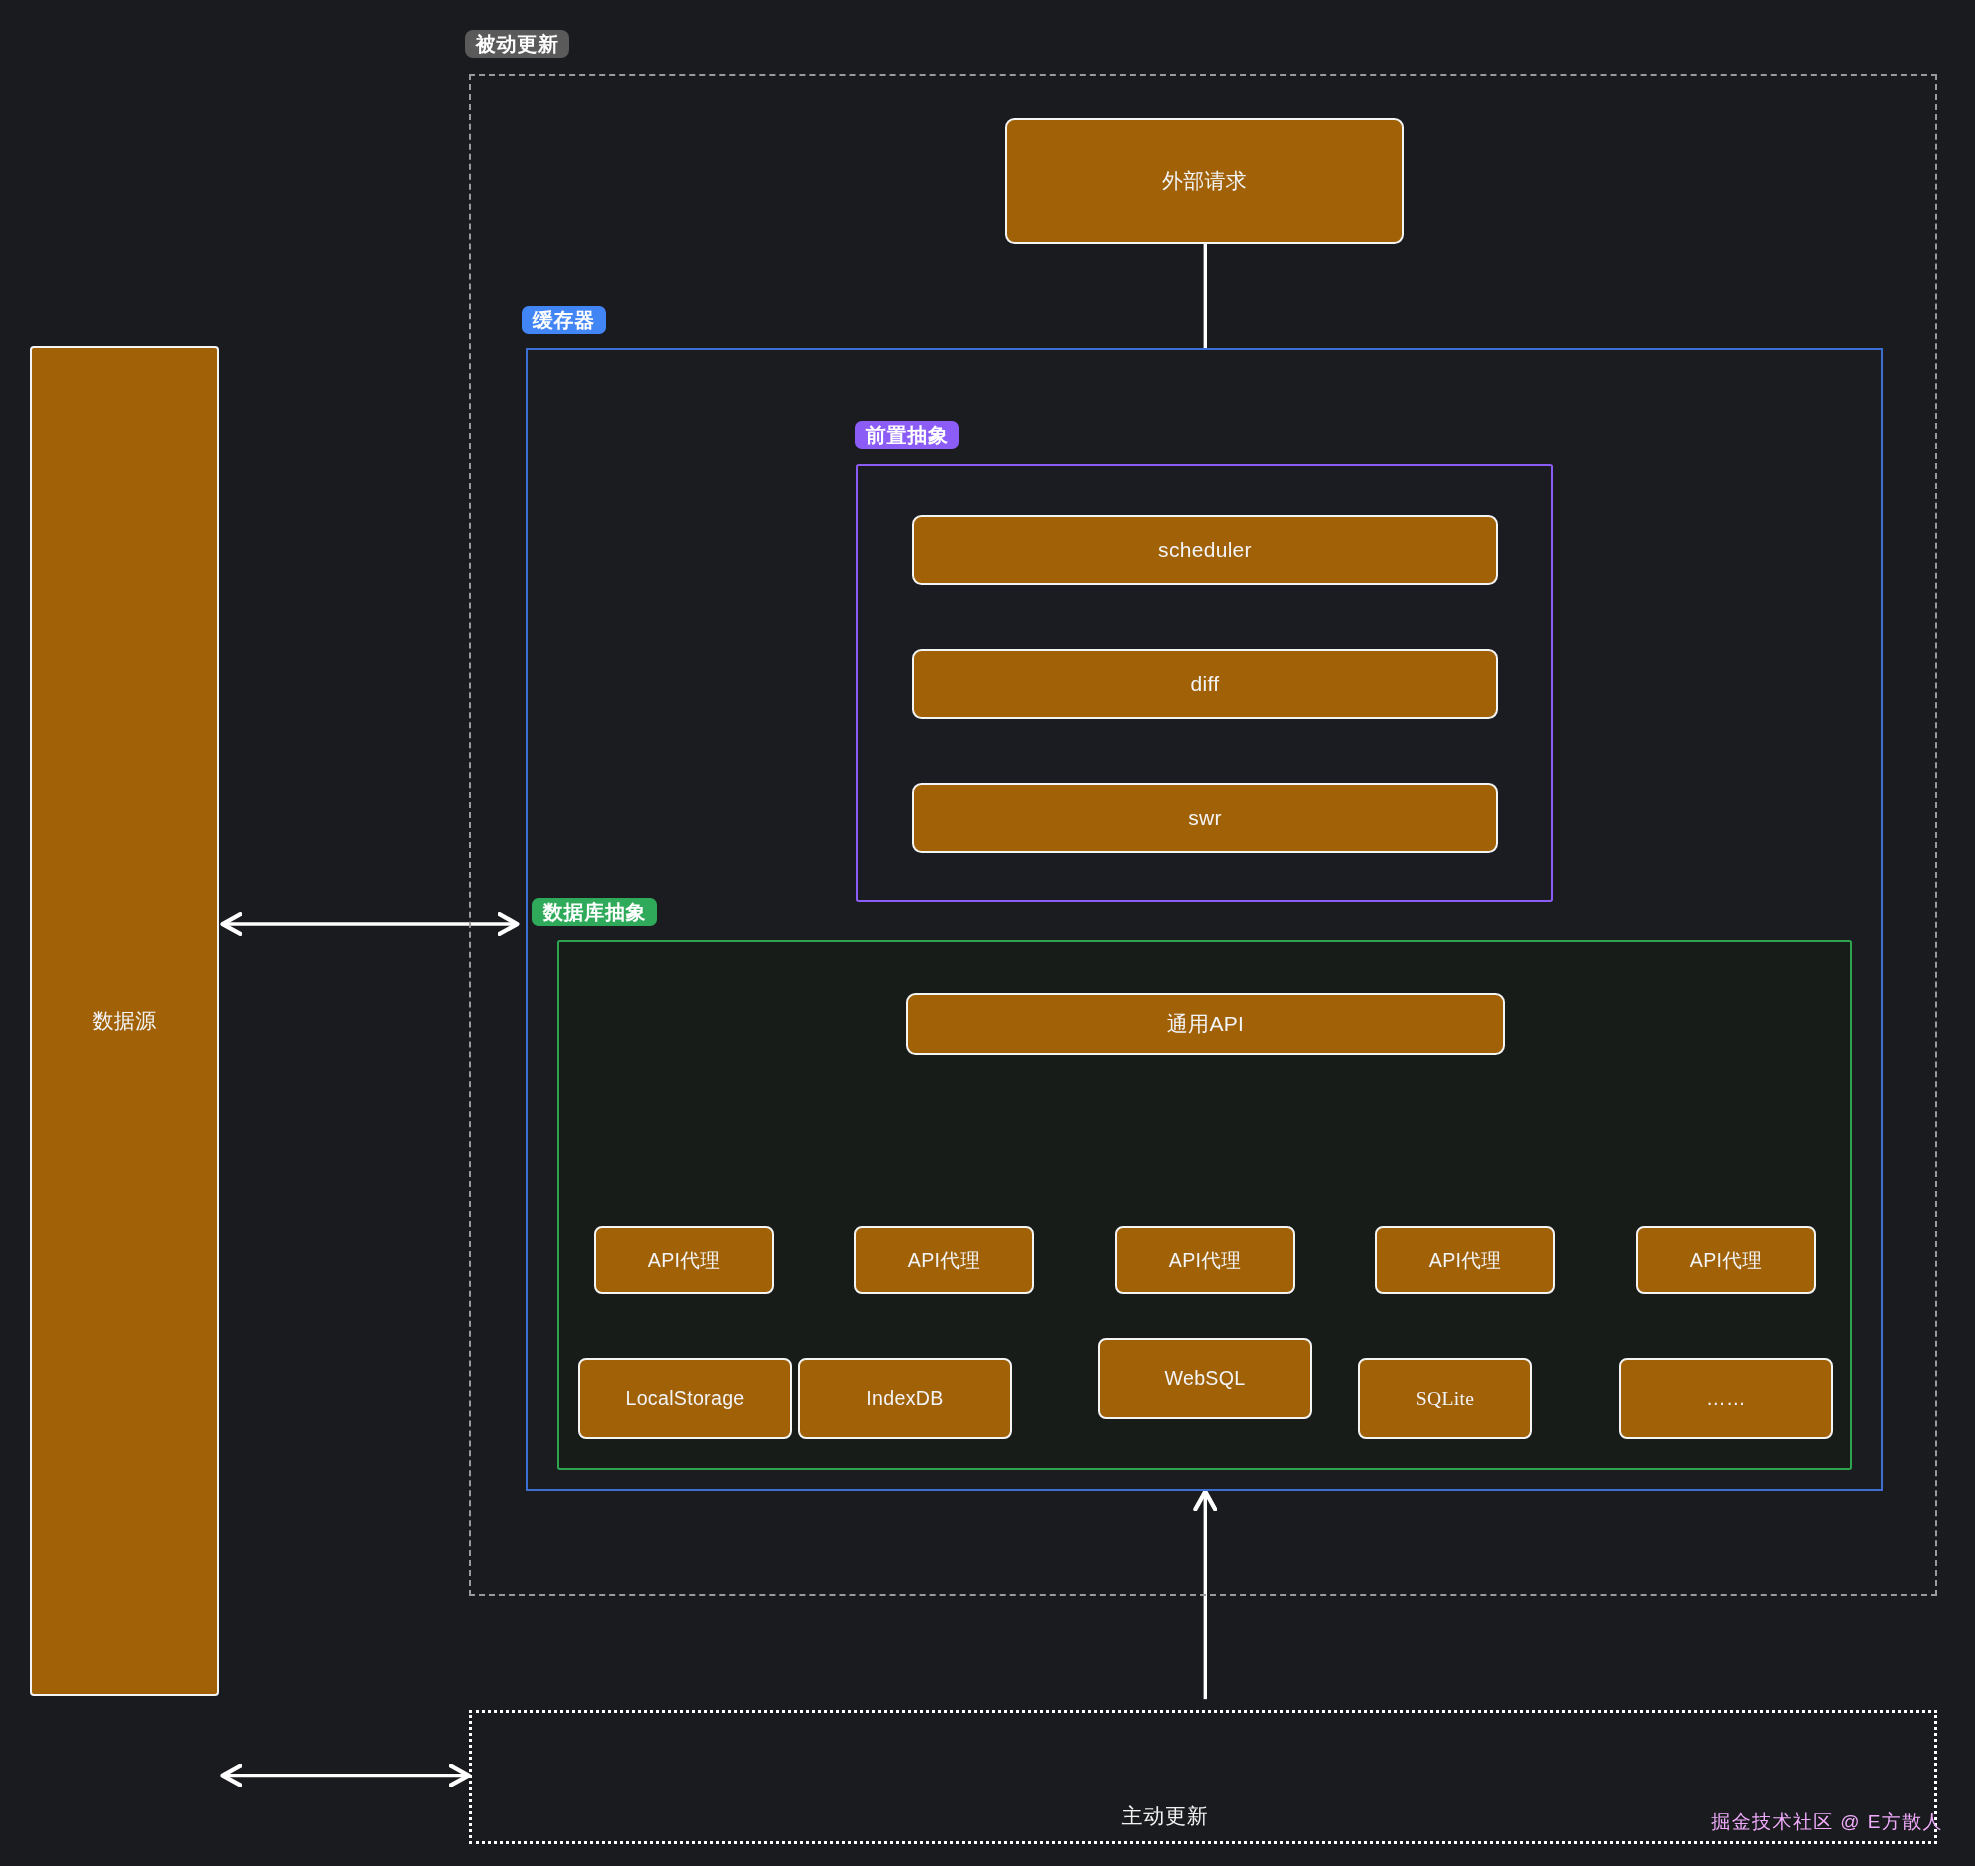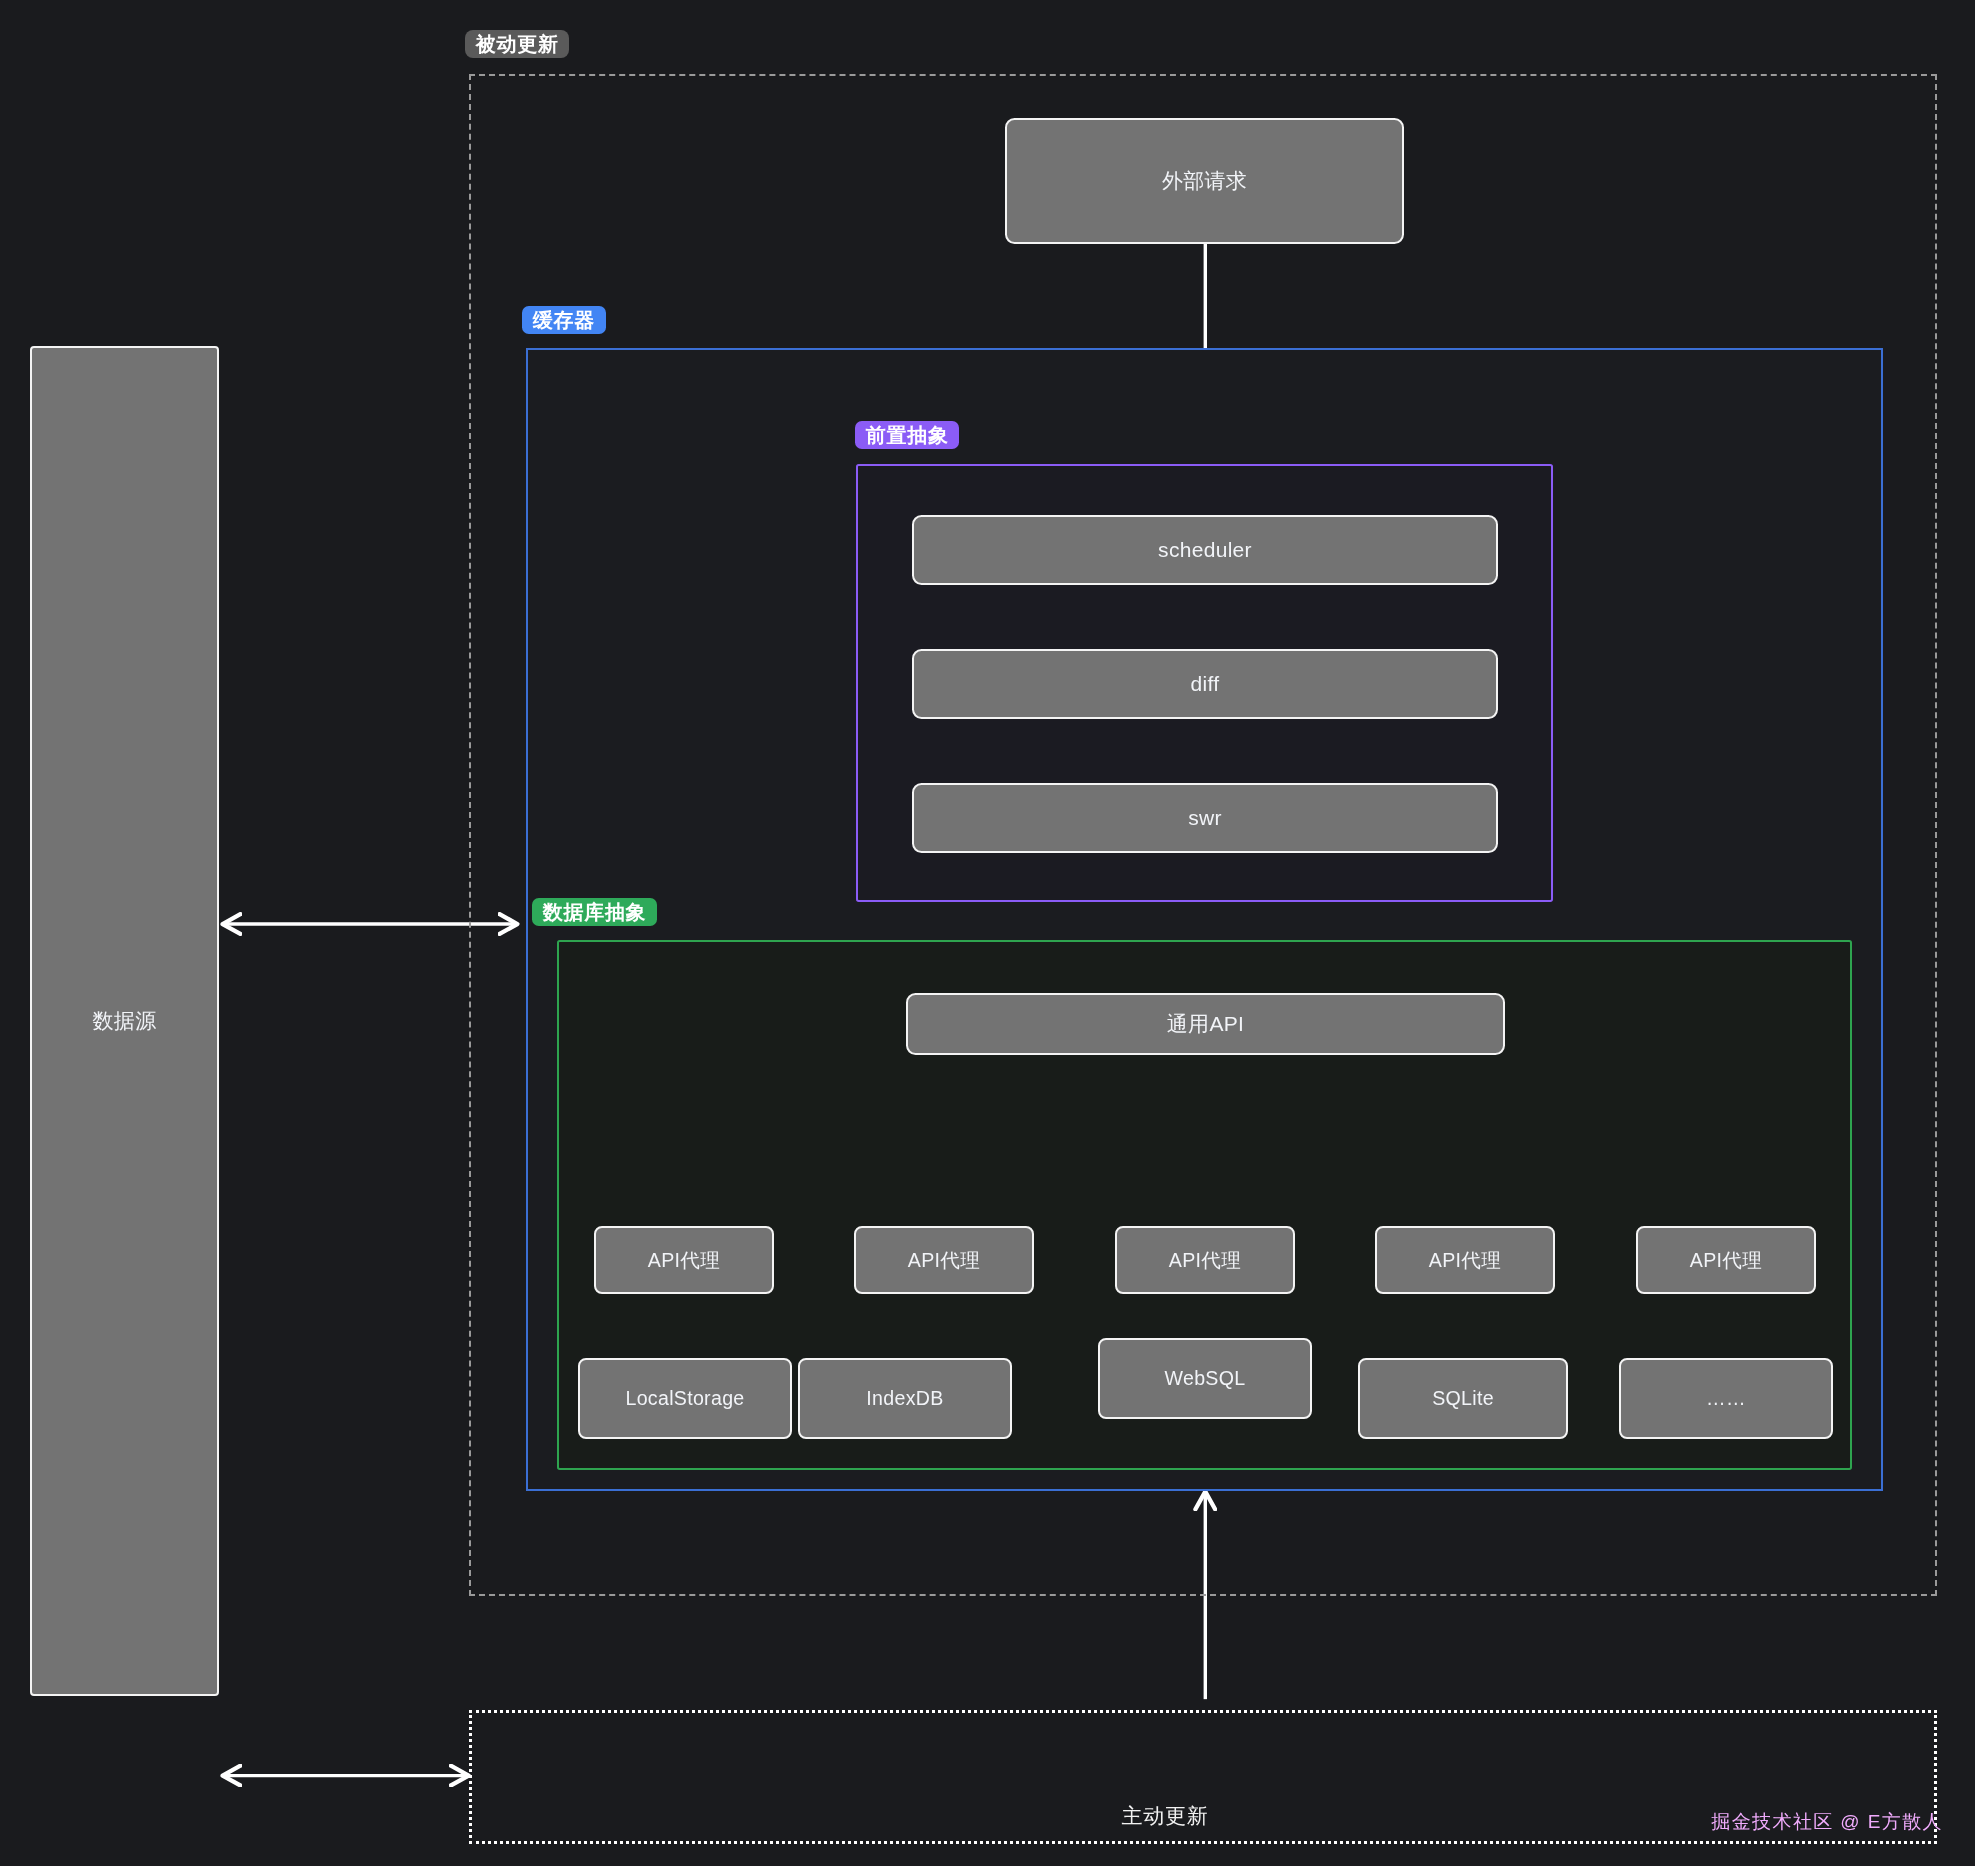--- a/index.html
+++ b/index.html
@@ -69,21 +69,21 @@
   }
   .badge-gray   { background: #5a5a5a; border-radius: 8px; }
   .badge-blue   { background: #4285f4; }
   .badge-purple { background: #8b5cf6; }
   .badge-green  { background: #2eaa5a; }
 
   
   .node {
     position: absolute;
     box-sizing: border-box;
-    background: #737373;
+    background: #a16207;
     border: 2.7px solid #f4f4f4;
     border-radius: 9.5px;
     display: flex;
     align-items: center;
     justify-content: center;
     color: #f2f4f8;
     font-size: 21px;
     letter-spacing: 0.3px;
     text-align: center;
   }
@@ -226,21 +226,21 @@
 
   <div class="node small" style="left:578px; top:1358px; width:214px; height:81px;">
     <span>LocalStorage</span>
   </div>
   <div class="node small" style="left:798px; top:1358px; width:214px; height:81px;">
     <span>IndexDB</span>
   </div>
   <div class="node small" style="left:1098px; top:1338px; width:214px; height:81px;">
     <span>WebSQL</span>
   </div>
-  <div class="node small" style="left:1358px; top:1358px; width:210px; height:81px;">
+  <div class="node small" style="left:1358px; top:1358px; width:174px; height:81px;font-family:Liberation Serif, serif;">
     <span>SQLite</span>
   </div>
   <div class="node small" style="left:1619px; top:1358px; width:214px; height:81px;">
     <span>……</span>
   </div>
 
   <div class="plain-label" style="left:1165px; top:1762px; transform:translateX(-50%);margin-top:40px;">
     <span>主动更新</span>
   </div>
 

